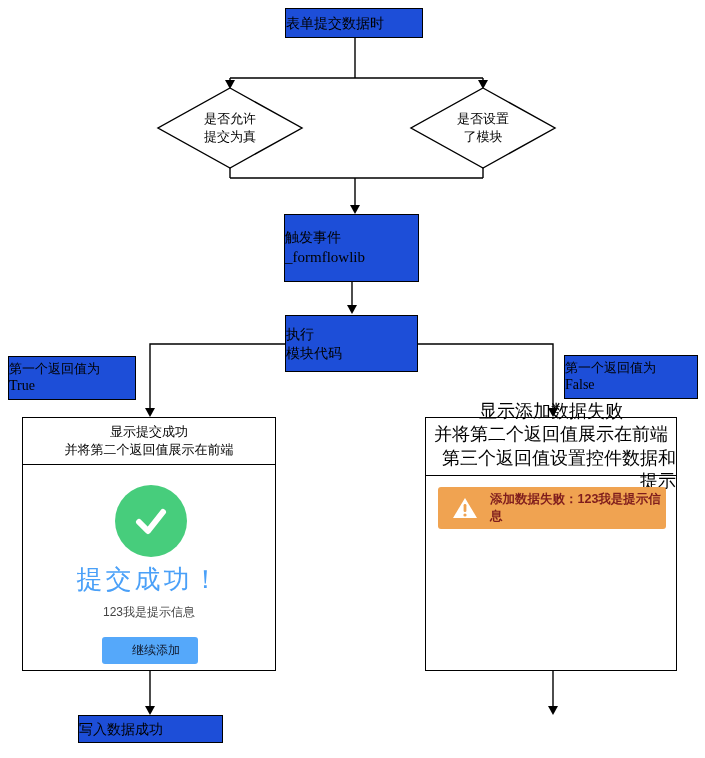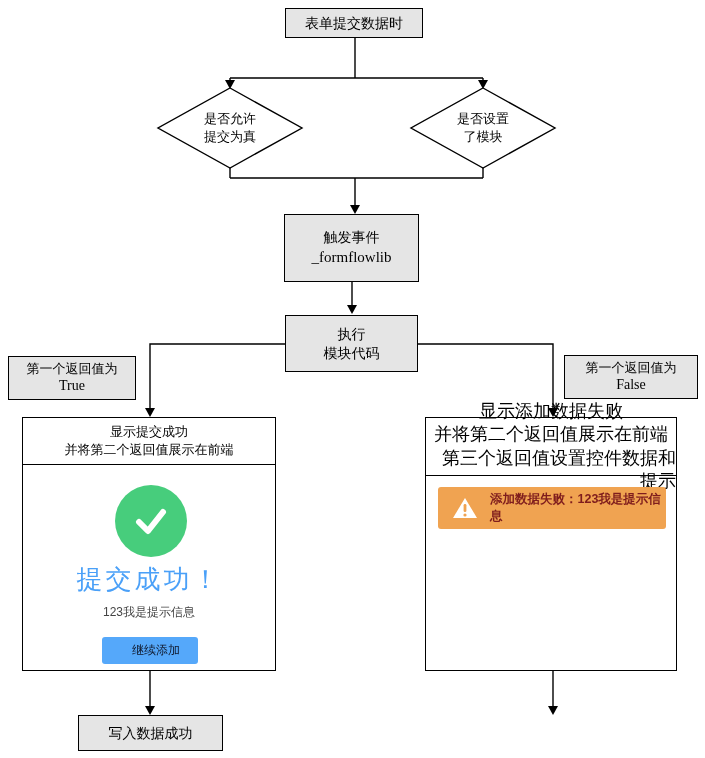--- a/index.html
+++ b/index.html
@@ -3,22 +3,22 @@
 <meta charset="utf-8">
 <style>
   html,body{margin:0;padding:0;background:#ffffff;}
   #stage{
     position:relative;width:705px;height:758px;background:#ffffff;overflow:hidden;
     font-family:"Liberation Sans","DejaVu Sans",sans-serif;color:#000;
   }
   #connectors{position:absolute;left:0;top:0;z-index:0;}
   .node{position:absolute;z-index:1;box-sizing:border-box;}
   .rect{
-    background:#e5e5e5;border:1px solid #000;
-    display:flex;flex-direction:column;align-items:center;justify-content:center;
+    background:#1d4ed8;border:1px solid #000;
+    display:flex;flex-direction:column;align-items:flex-start;justify-content:center;
     text-align:center;line-height:1.35;
   }
   .plain{display:flex;flex-direction:column;align-items:center;justify-content:center;text-align:center;}
   .fs14{font-size:14px;}
   .fs13{font-size:13px;}
   .serif{font-family:"Liberation Serif","DejaVu Serif",serif;font-size:15px;}
   .bigbox{background:#ffffff;border:1px solid #000;}
   .bigbox .header{
     position:absolute;left:0;right:0;top:0;
     display:flex;flex-direction:column;align-items:center;justify-content:center;
@@ -144,17 +144,17 @@
         <svg width="26" height="24" viewBox="0 0 26 24">
           <polygon points="13,2 25,22 1,22" fill="#ffffff"></polygon>
           <rect x="11.6" y="8" width="2.8" height="8" rx="1.3" fill="#f0a351"></rect>
           <circle cx="13" cy="19" r="1.6" fill="#f0a351"></circle>
         </svg>
       </span>
       <span class="txt">添加数据失败：123我是提示信息</span>
     </div>
   </div>
 
-  <div class="node rect fs14" style="left:78px;top:715px;width:145px;height:36px;">
+  <div class="node rect fs14" style="left:78px;top:715px;width:145px;height:28px;">
     <span>写入数据成功</span>
   </div>
 
 </div>
 
 </body></html>

